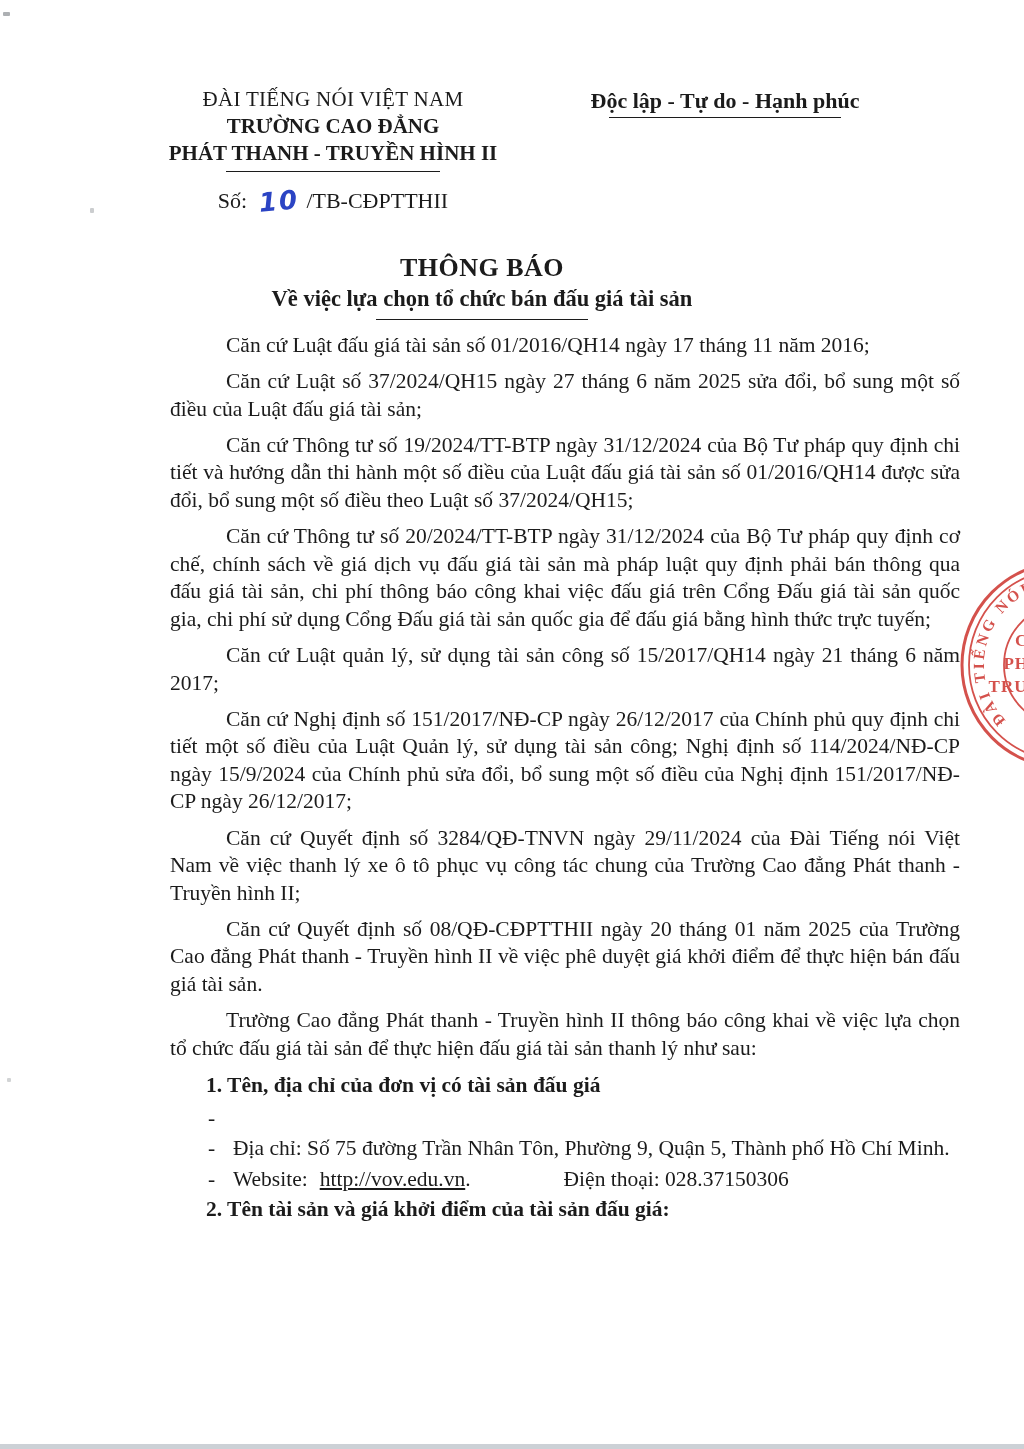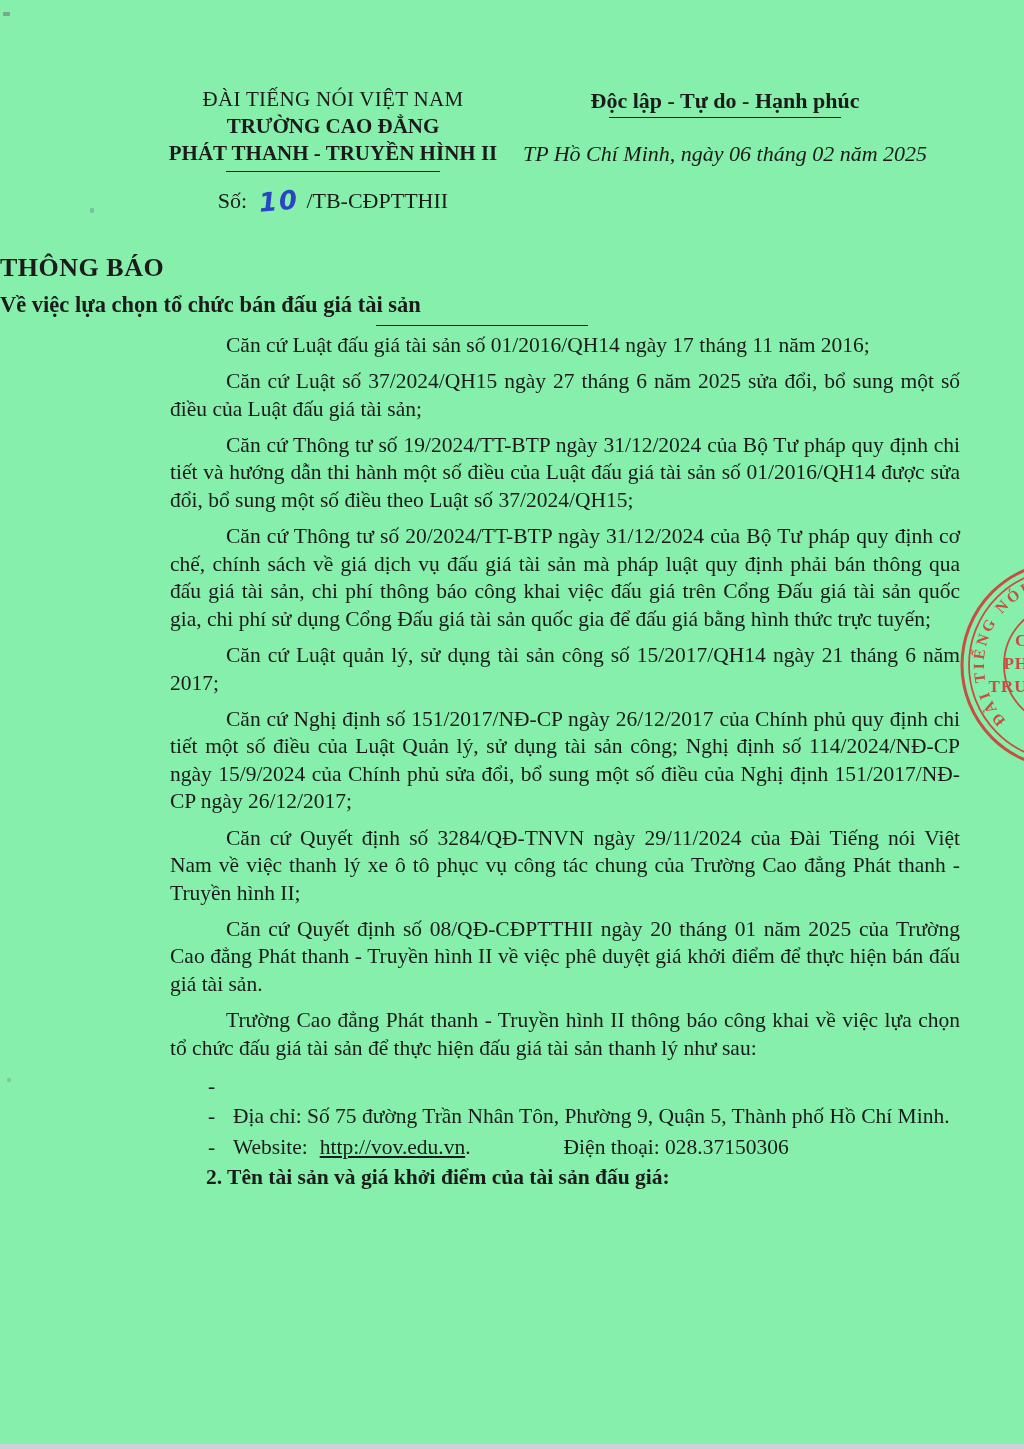--- a/index.html
+++ b/index.html
@@ -1,18 +1,18 @@
 <!DOCTYPE html>
 <html><head>
 <meta charset="utf-8">
 <style>
   html,body { margin:0; padding:0; background:#e8e8e8; }
   .page {
     position:relative; width:1024px; height:1449px; margin:0 auto;
-    background:#86efac; overflow:hidden;
+    background:#ffffff; overflow:hidden;
     font-family:"Liberation Serif","DejaVu Serif",serif;
     color:#1b1b1b;
     text-decoration:underline;
   }
   
   .header-left {
     position:absolute; left:158px; top:86px; width:350px;
     text-align:center; font-size:21px; line-height:27px;
   }
   .hl-line1 { font-weight:normal; letter-spacing:0.3px; }
@@ -27,23 +27,23 @@
     margin:0 2px 0 6px; vertical-align:-2px;
   }
   .header-right {
     position:absolute; left:503px; top:86px; width:444px; text-align:center;
   }
   .hr-line1 { font-weight:bold; font-size:21.5px; line-height:27px; white-space:nowrap; }
   .hr-line2 { font-weight:bold; font-size:22px; line-height:29px; }
   .hr-rule { width:232px; height:0; border-top:1.7px solid #1c1c1c; margin:2px auto 0; }
   .place-date { margin-top:23px; font-style:italic; font-size:22px; white-space:nowrap; }
   
-  .title-block { position:absolute; left:0; top:253px; width:964px; text-align:left; }
+  .title-block { position:absolute; left:0; top:253px; width:964px; text-align:center; }
   .title-main { font-weight:bold; font-size:26px; letter-spacing:0.5px; line-height:30px; }
-  .title-sub { font-weight:bold; font-size:22.5px; line-height:28px; margin-top:8px; }
+  .title-sub { font-weight:bold; font-size:22.5px; line-height:28px; margin-top:2px; }
   .title-rule { width:212px; height:0; border-top:1.7px solid #1c1c1c; margin:6px auto 0; }
   
   .body-text {
     position:absolute; left:170px; top:332px; width:790px;
     font-size:21.5px; line-height:27.6px; text-align:justify;
   }
   .body-text p { margin:0 0 8.5px 0; text-indent:56px; }
   .sec-heading {
     font-weight:bold; margin:1px 0 3px 0; padding-left:36px;
     text-indent:0 !important; text-align:left; line-height:29px; white-space:nowrap;
@@ -83,40 +83,40 @@
     <div class="doc-no">
       <span>Số:</span>
       <span class="handwritten-number">10</span>
       <span>/TB-CĐPTTHII</span>
     </div>
   </div>
 
   <div class="header-right">
     <div class="hr-line2">Độc lập - Tự do - Hạnh phúc</div>
     <div class="hr-rule"></div>
-    <div class="place-date">TP Hồ Chí Minh, ngày 06 tháng 02 năm 2025</div>
   </div>
 
   <div class="title-block">
     <div class="title-main">THÔNG BÁO</div>
     <div class="title-sub">Về việc lựa chọn tổ chức bán đấu giá tài sản</div>
     <div class="title-rule"></div>
   </div>
 
   <div class="body-text">
     <p>Căn cứ Luật đấu giá tài sản số 01/2016/QH14 ngày 17 tháng 11 năm 2016;</p>
     <p>Căn cứ Luật số 37/2024/QH15 ngày 27 tháng 6 năm 2025 sửa đổi, bổ sung một số điều của Luật đấu giá tài sản;</p>
     <p>Căn cứ Thông tư số 19/2024/TT-BTP ngày 31/12/2024 của Bộ Tư pháp quy định chi tiết và hướng dẫn thi hành một số điều của Luật đấu giá tài sản số 01/2016/QH14 được sửa đổi, bổ sung một số điều theo Luật số 37/2024/QH15;</p>
     <p>Căn cứ Thông tư số 20/2024/TT-BTP ngày 31/12/2024 của Bộ Tư pháp quy định cơ chế, chính sách về giá dịch vụ đấu giá tài sản mà pháp luật quy định phải bán thông qua đấu giá tài sản, chi phí thông báo công khai việc đấu giá trên Cổng Đấu giá tài sản quốc gia, chi phí sử dụng Cổng Đấu giá tài sản quốc gia để đấu giá bằng hình thức trực tuyến;</p>
     <p>Căn cứ Luật quản lý, sử dụng tài sản công số 15/2017/QH14 ngày 21 tháng 6 năm 2017;</p>
     <p>Căn cứ Nghị định số 151/2017/NĐ-CP ngày 26/12/2017 của Chính phủ quy định chi tiết một số điều của Luật Quản lý, sử dụng tài sản công; Nghị định số 114/2024/NĐ-CP ngày 15/9/2024 của Chính phủ sửa đổi, bổ sung một số điều của Nghị định 151/2017/NĐ-CP ngày 26/12/2017;</p>
     <p>Căn cứ Quyết định số 3284/QĐ-TNVN ngày 29/11/2024 của Đài Tiếng nói Việt Nam về việc thanh lý xe ô tô phục vụ công tác chung của Trường Cao đẳng Phát thanh - Truyền hình II;</p>
     <p>Căn cứ Quyết định số 08/QĐ-CĐPTTHII ngày 20 tháng 01 năm 2025 của Trường Cao đẳng Phát thanh - Truyền hình II về việc phê duyệt giá khởi điểm để thực hiện bán đấu giá tài sản.</p>
     <p>Trường Cao đẳng Phát thanh - Truyền hình II thông báo công khai về việc lựa chọn tổ chức đấu giá tài sản để thực hiện đấu giá tài sản thanh lý như sau:</p>
 
+    <div class="sec-heading">1. Tên, địa chỉ của đơn vị có tài sản đấu giá</div>
 
     <div class="bullet">
       <span class="dash">-</span>
     </div>
     <div class="bullet">
       <span class="dash">-</span>
       <span>Địa chỉ: Số 75 đường Trần Nhân Tôn, Phường 9, Quận 5, Thành phố Hồ Chí Minh.</span>
     </div>
     <div class="bullet">
       <span class="dash">-</span>

